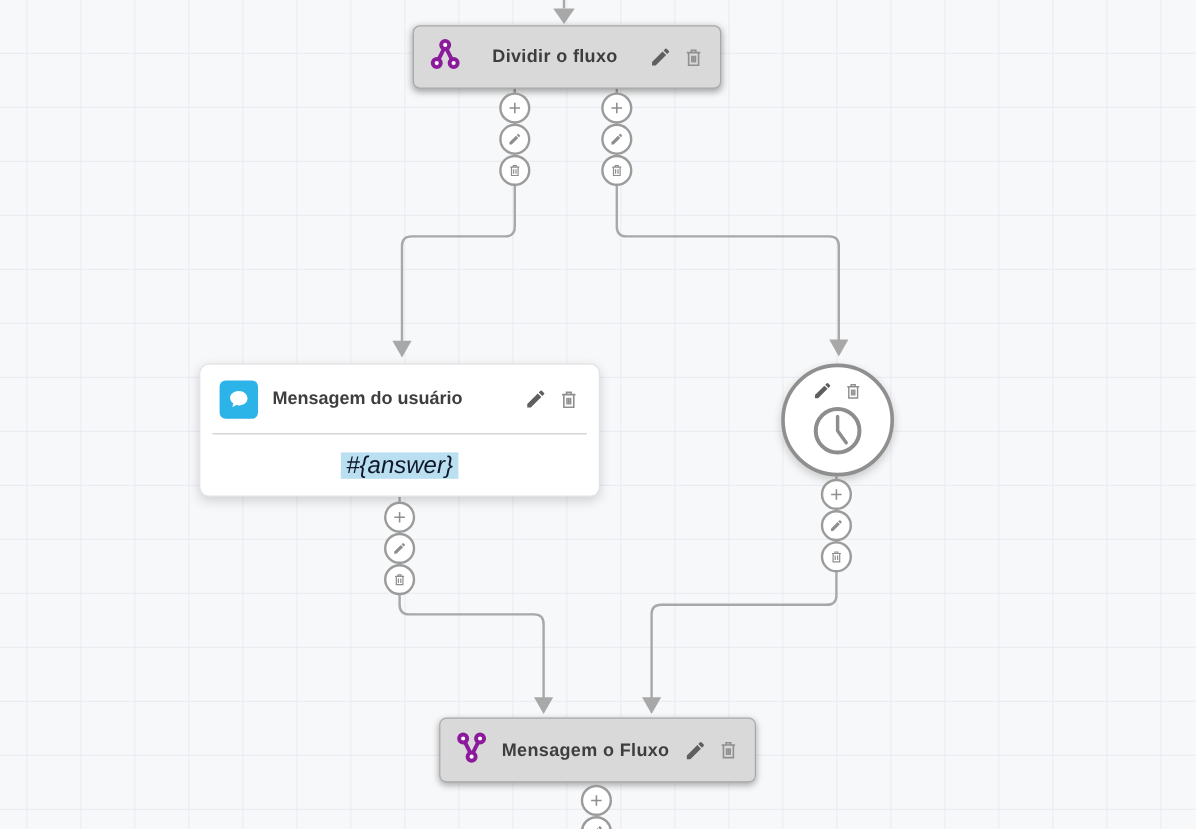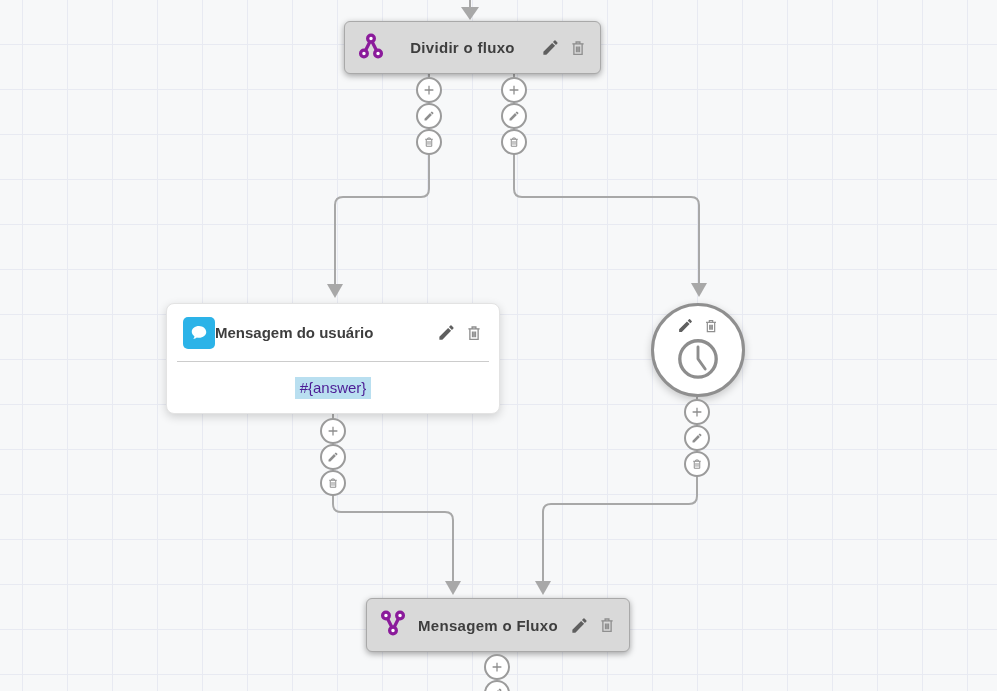--- a/index.html
+++ b/index.html
@@ -33,30 +33,30 @@
   .hdr-actions{display:flex;align-items:center;gap:9px;}
   .icon-edit svg{display:block;}
   .icon-trash svg{display:block;}
 
   
   #node-card{
     position:absolute;left:166px;top:303px;width:334px;height:111px;
     background:#fff;border:1px solid #e3e3e3;border-radius:8px;
     box-shadow:0 3px 10px rgba(0,0,0,.16);
   }
-  .card-header{display:flex;align-items:center;height:57px;padding:0 16px;}
+  .card-header{display:flex;align-items:center;height:57px;padding:0 16px;gap:12px;}
   .msg-icon{
     width:32px;height:32px;border-radius:5px;background:#2cb3e8;
     display:flex;align-items:center;justify-content:center;flex:0 0 auto;
   }
   .card-title{flex:1;font-weight:bold;font-size:15px;color:#3e3e3e;white-space:nowrap;}
   .card-divider{border-top:1px solid #cccccc;margin:0 10px;}
   .card-body{height:51px;display:flex;align-items:center;justify-content:center;}
   .answer-chip{
-    background:#b9dff0;color:#4c1d95;font-size:15px;
+    background:#b9dff0;color:#0f172a;font-style:italic;font-size:20px;
     padding:1px 5px;line-height:20px;
   }
 
   
   #node-timer{
     position:absolute;left:651px;top:303px;width:94px;height:94px;border-radius:50%;
     background:#fff;border:3px solid #8f8f8f;box-shadow:0 3px 8px rgba(0,0,0,.2);
     display:flex;flex-direction:column;align-items:center;
   }
   #node-timer .hdr-actions{margin-top:11px;}

